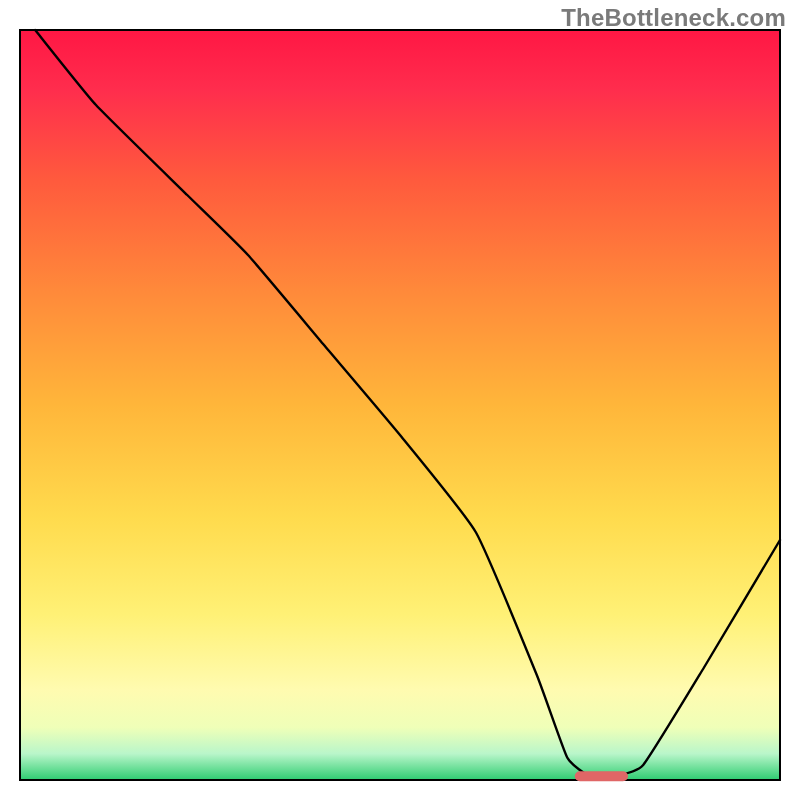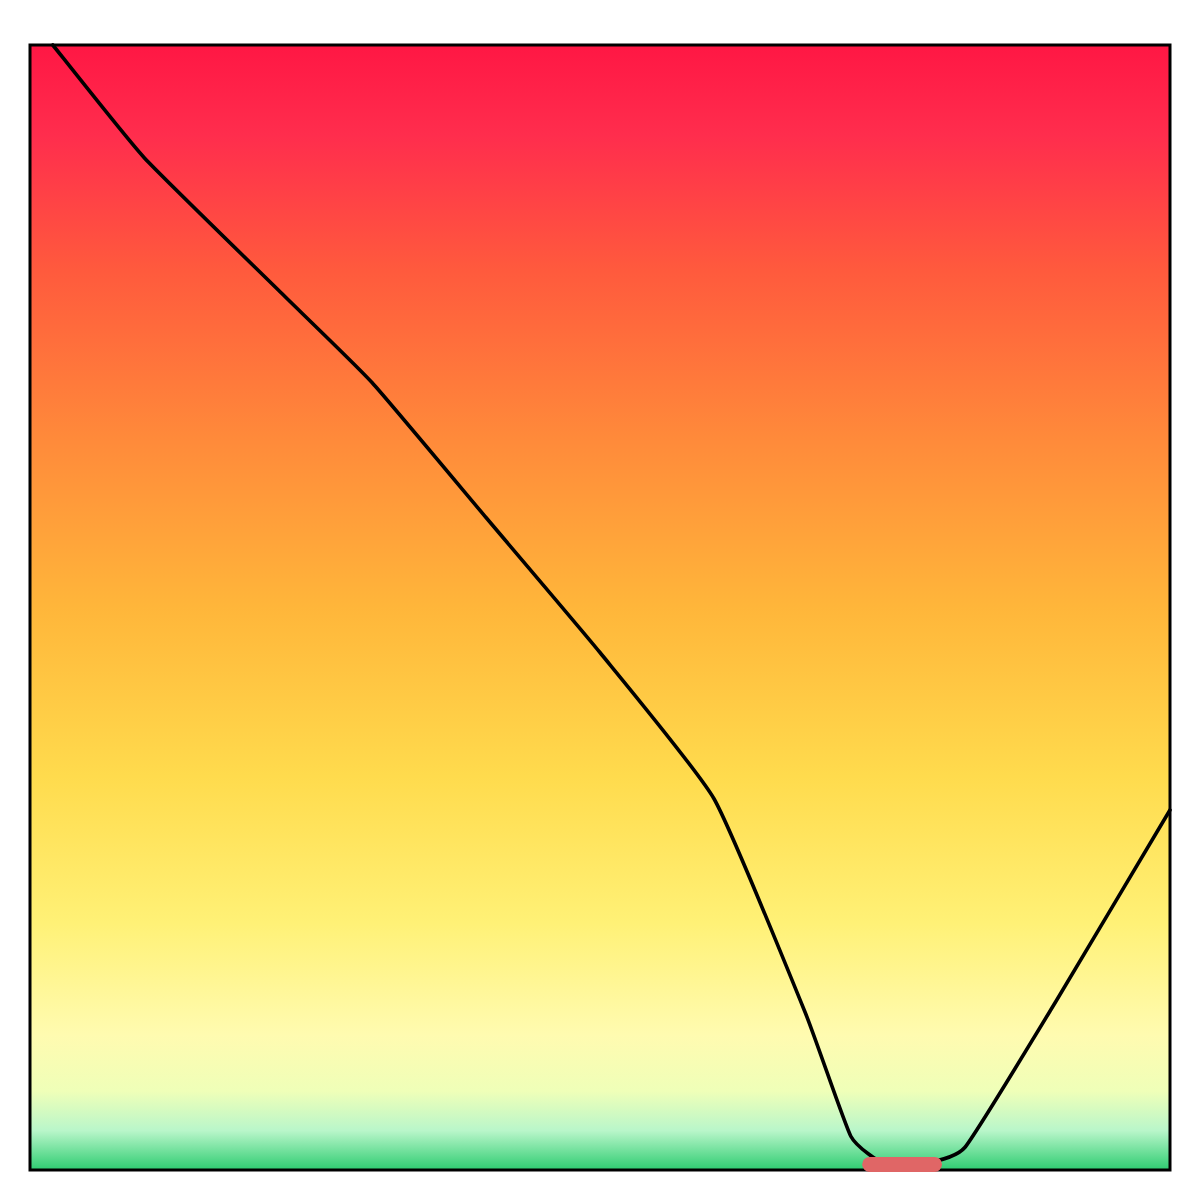--- a/index.html
+++ b/index.html
@@ -26,20 +26,21 @@
     letter-spacing: 0.2px;
   }
   svg {
     display: block;
   }
 </style>
 </head>
 <body>
 
 <div class="chart-wrap">
+  <div class="watermark">TheBottleneck.com</div>
 
   <svg id="chart-svg" width="800" height="800" viewBox="0 0 800 800">
     <defs>
       <linearGradient id="bg-grad" x1="0" y1="0" x2="0" y2="1">
           <stop offset="0%" stop-color="#ff1744"></stop>
           <stop offset="8%" stop-color="#ff2d4d"></stop>
           <stop offset="20%" stop-color="#ff5a3d"></stop>
           <stop offset="35%" stop-color="#ff8a3a"></stop>
           <stop offset="50%" stop-color="#ffb63a"></stop>
           <stop offset="65%" stop-color="#ffdb4d"></stop>

